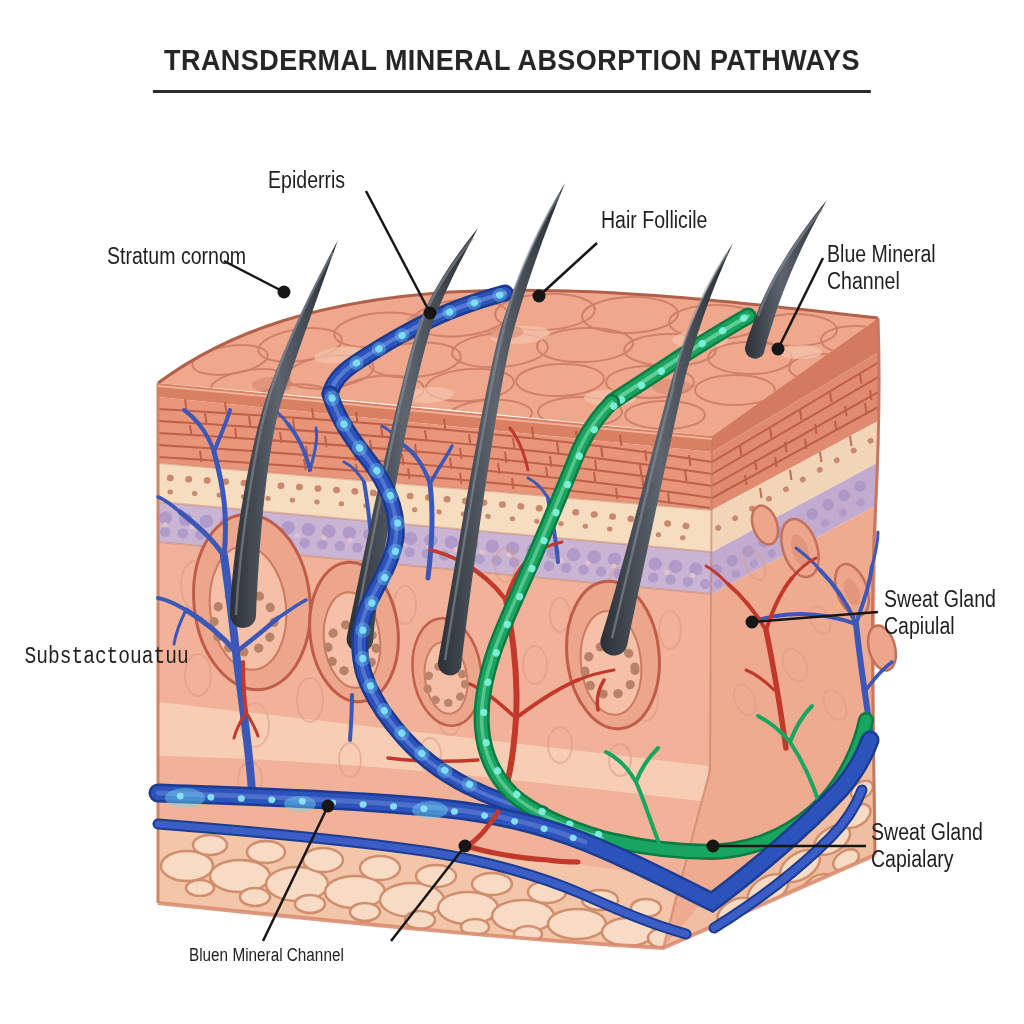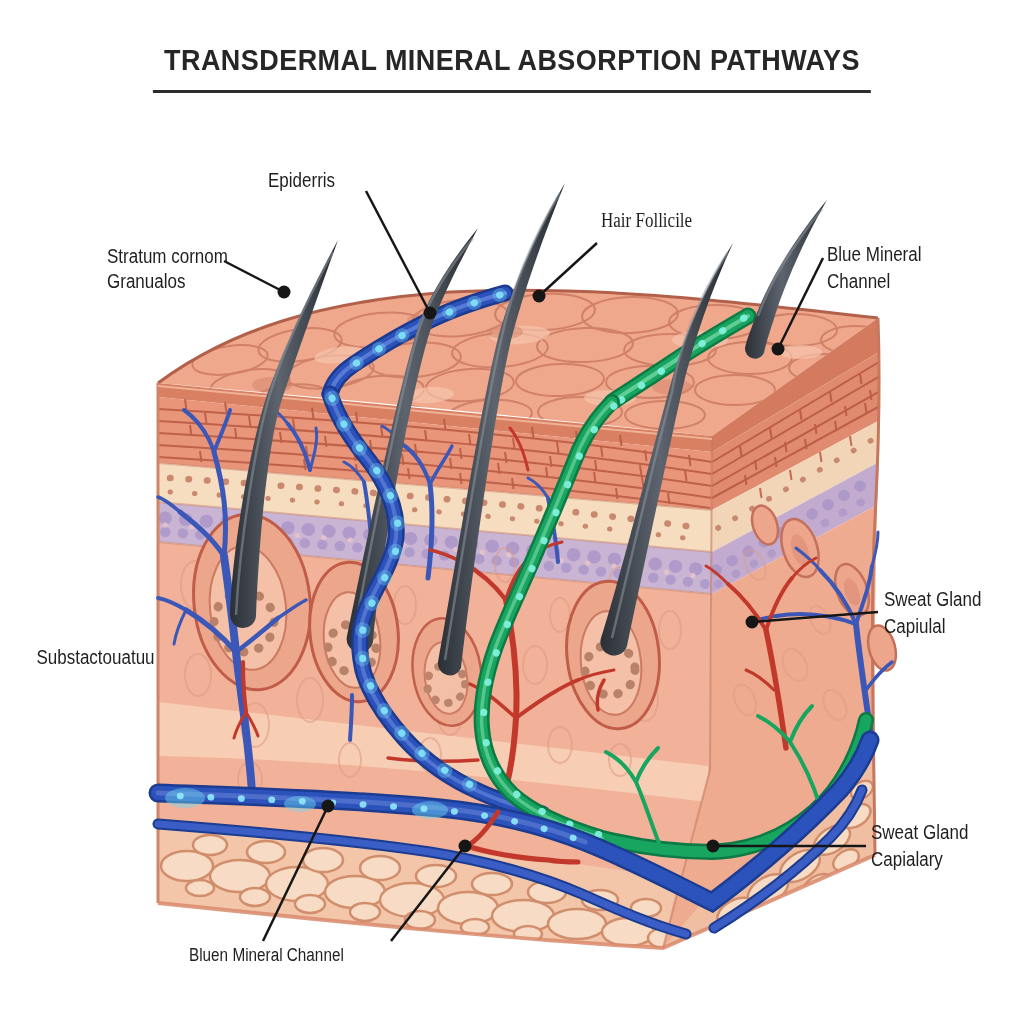--- a/index.html
+++ b/index.html
@@ -1,19 +1,19 @@
 <!DOCTYPE html>
 <html><head>
 <meta charset="utf-8">
 <style>
   html,body{margin:0;padding:0;background:#fff;}
   .stage{position:relative;width:1024px;height:1024px;background:#fca5a5;overflow:hidden;
          font-family:"Liberation Sans", sans-serif;}
   .stage svg{position:absolute;left:0;top:0;}
-  .lbl{position:absolute;color:#1f1f1f;font-size:20px;line-height:27px;white-space:nowrap;}
+  .lbl{position:absolute;color:#1f1f1f;font-size:23px;line-height:27px;white-space:nowrap;}
   .lbl .tx{display:inline-block;transform:scaleX(.85);transform-origin:0 50%;}
   .lbl.center{text-align:center;}
   .lbl.center .tx{transform-origin:50% 50%;}
   .stratum{line-height:25px;margin-left:48px;}
   #title{position:absolute;top:44px;left:512px;transform:translateX(-50%);
          font-weight:700;font-size:29px;color:#262626;letter-spacing:.5px;white-space:nowrap;}
   #title .tx{display:inline-block;transform:scaleX(.93);transform-origin:50% 0;
          border-bottom:3.5px solid #2c2c2c;padding:0 12px 13px;}
 </style>
 </head>
@@ -394,35 +394,34 @@
     <circle cx="465" cy="846" r="6.5" fill="#161616"></circle>
   </g>
 </svg>
 
 <div id="title"><span class="tx">TRANSDERMAL MINERAL ABSORPTION PATHWAYS</span></div>
 
 <div class="lbl" style="left:268px;top:167px;">
   <span class="tx">Epiderris</span>
 </div>
 
-<div class="lbl" style="left:601px;top:207px;font-family:Liberation Serif, serif;">
+<div class="lbl" style="left:601px;top:207px;">
   <span class="tx">Hair Follicile</span>
 </div>
 
 <div class="lbl" style="left:827px;top:241px;">
   <div><span class="tx">Blue Mineral</span></div>
   <div><span class="tx">Channel</span></div>
 </div>
 
 <div class="lbl stratum" style="left:59px;top:244px;">
   <div><span class="tx">Stratum cornom</span></div>
-  <div><span class="tx">Granualos</span></div>
-</div>
-
-<div class="lbl center" style="left:10px;top:643px;width:170px;line-height:28px;">
+</div>
+
+<div class="lbl center" style="left:10px;top:643px;width:170px;line-height:28px;font-family:Liberation Mono, monospace;">
   <div><span class="tx">Substactouatuu</span></div>
 </div>
 
 <div class="lbl" style="left:884px;top:586px;">
   <div><span class="tx">Sweat Gland</span></div>
   <div><span class="tx">Capiulal</span></div>
 </div>
 
 <div class="lbl" style="left:871px;top:819px;">
   <div><span class="tx">Sweat Gland</span></div>

